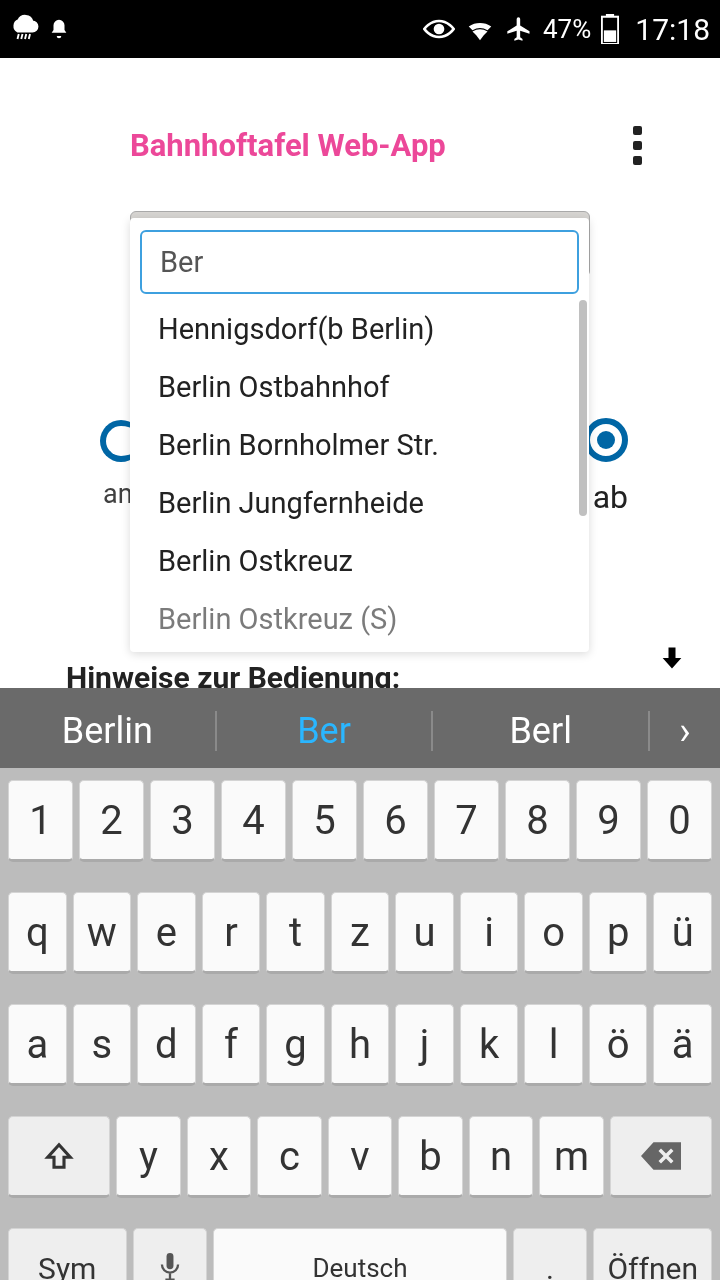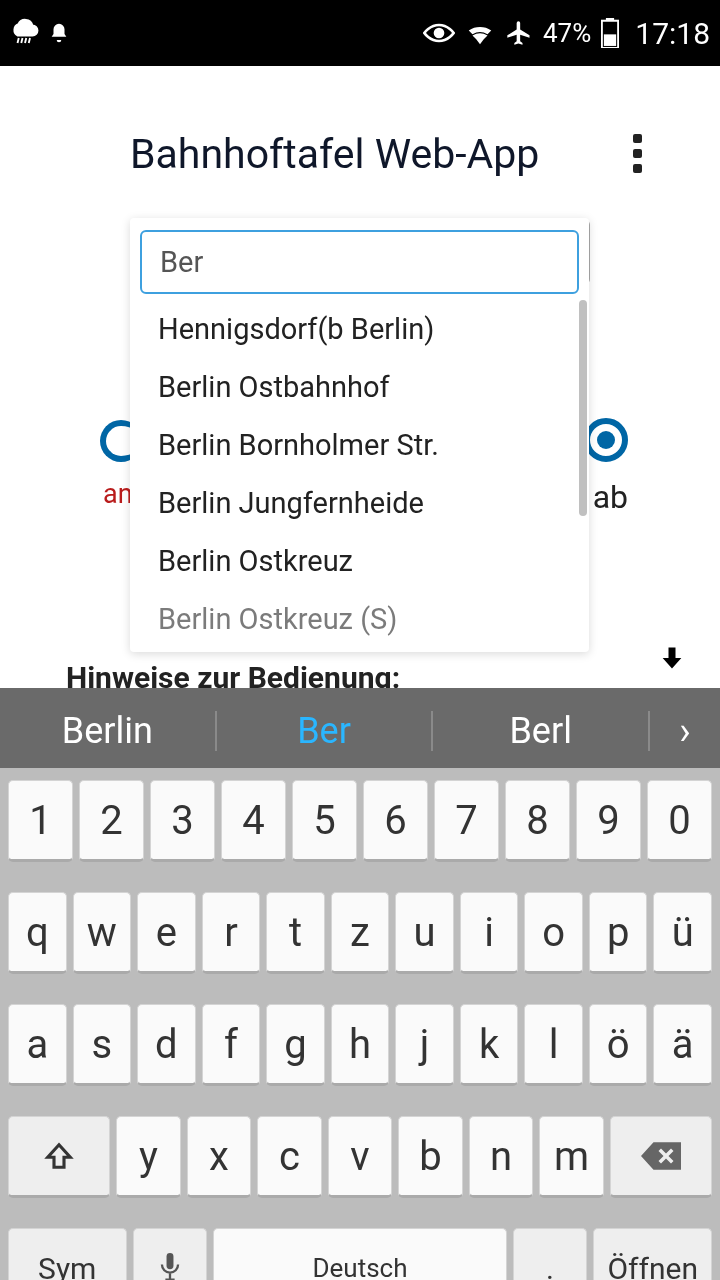--- a/index.html
+++ b/index.html
@@ -1,49 +1,49 @@
 <!DOCTYPE html>
 <html><head>
 <meta charset="utf-8">
 <style>
   * { margin: 0; padding: 0; box-sizing: border-box; font-family: -apple-system, Roboto, Arial, sans-serif; }
   body { width: 720px; height: 1280px; background: #fff; overflow: hidden; position: relative; }
 
   
-  .status-bar { height: 66px; background: #000; color: #fff; display: flex; align-items: center; padding: 12px 10px; font-size: 28px; }
+  .status-bar { height: 58px; background: #000; color: #fff; display: flex; align-items: center; padding: 12px 10px; font-size: 28px; }
   .status-left { display: flex; gap: 8px; align-items: center; }
   .status-right { margin-left: auto; display: flex; gap: 10px; align-items: center; }
   .status-icon { display: inline-flex; align-items: center; }
   .battery-pct { font-size: 26px; }
   .clock { font-size: 30px; margin-left: 6px; }
 
   
   .content { padding: 60px 130px 0; position: relative; }
   .app-title-row { display: flex; align-items: center; }
-  .app-title { font-size: 41px; font-weight: 400; color: #0f172a; }
+  .app-title { font-size: 31px; font-weight: 700; color: #ec4899; }
   .kebab { margin-left: auto; display: flex; flex-direction: column; gap: 6px; padding: 8px; margin-right: -60px; }
   .kebab span { width: 9px; height: 9px; background: #222; border-radius: 2px; }
 
   .station-button { margin-top: 38px; width: 100%; height: 66px; background: #d7d5d2; border: 1px solid #aaa; border-radius: 6px; font-size: 29px; color: #222; display: flex; align-items: center; justify-content: center; }
 
   
   .dropdown { position: absolute; top: 218px; left: 130px; width: 459px; background: #fff; border-radius: 4px; box-shadow: 0 2px 10px rgba(0,0,0,0.15); z-index: 5; padding-bottom: 4px; }
   .dd-input-wrap { padding: 12px 10px 6px; }
   .dd-input { width: 100%; height: 64px; border: 2px solid #3ea0df; border-radius: 6px; font-size: 29px; color: #555; padding: 0 18px; outline: none; }
   .dd-list { max-height: 382px; overflow: hidden; position: relative; }
   .dd-item { padding: 12px 28px; font-size: 29px; color: #222; }
   .dd-item.cut { color: #444; opacity: 0.7; }
   .dd-scroll { position: absolute; right: 2px; top: 0; width: 8px; height: 62%; background: #c0c0c0; border-radius: 4px; }
 
   
   .bg-radio-left-arc { position: absolute; top: 420px; left: 100px; width: 42px; height: 42px; border: 6px solid #0066a5; border-right: none; border-radius: 50%; z-index: 1; }
   .bg-radio-right { position: absolute; top: 418px; right: 92px; z-index: 1; }
   .bg-radio-right .ring { width: 44px; height: 44px; border: 6px solid #0066a5; border-radius: 50%; display: flex; align-items: center; justify-content: center; }
   .bg-radio-right .dot { width: 18px; height: 18px; background: #0066a5; border-radius: 50%; }
-  .bg-radio-label-l { position: absolute; top: 478px; left: 103px; font-size: 27px; color: #b91c1c; z-index: 1; }
+  .bg-radio-label-l { position: absolute; top: 478px; left: 103px; font-size: 27px; color: #404040; z-index: 1; }
   .bg-radio-label-r { position: absolute; top: 478px; right: 92px; font-size: 32px; color: #222; z-index: 1; }
 
   
   .down-arrow { position: absolute; top: 640px; right: 34px; font-size: 34px; color: #000; }
   .hint { position: absolute; top: 660px; left: 66px; font-size: 30px; font-weight: 700; color: #222; }
 
   
   .sugbar { position: absolute; top: 688px; left: 0; right: 0; height: 85px; background: #6a6a6a; display: flex; align-items: center; color: #fff; }
   .sug { flex: 1; text-align: center; font-size: 36px; }
   .sug.center { color: #2ab6ff; }

